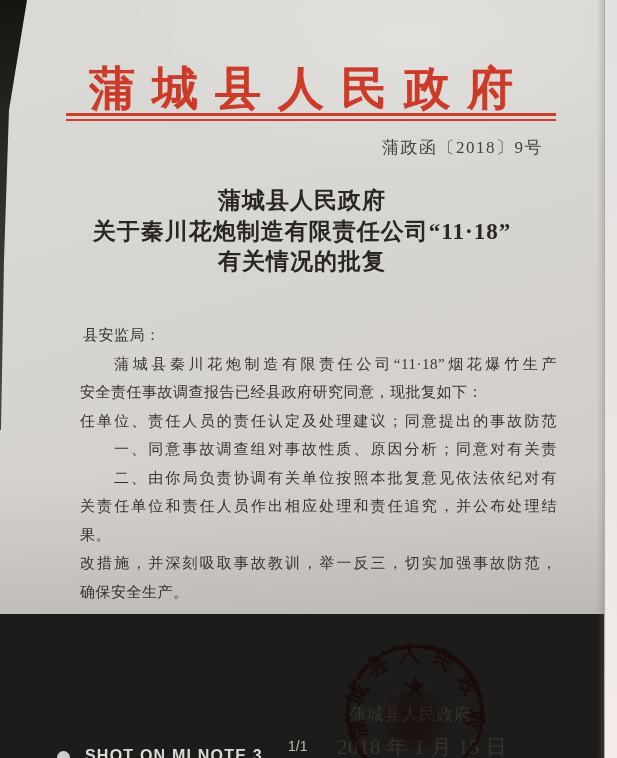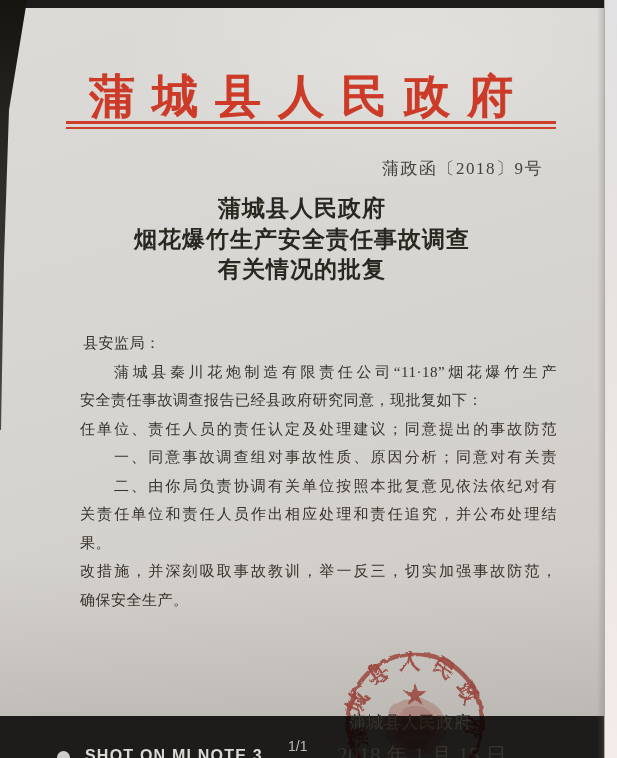--- a/index.html
+++ b/index.html
@@ -8,26 +8,25 @@
     position: relative;
     overflow: hidden;
     background: #1d1c1a;
     font-family: "Liberation Serif", "DejaVu Serif", serif;
   }
 
   
   .paper {
     position: absolute;
     left: 0; top: 0;
-    width: 604px; height: 708px;
+    width: 604px; height: 614px;
     background:
       radial-gradient(ellipse 420px 200px at 68% 6%, rgba(255,255,255,0.22), rgba(255,255,255,0) 70%),
       linear-gradient(to bottom, rgba(0,0,0,0) 78%, rgba(90,85,78,0.14) 100%),
       linear-gradient(163deg, #dcdad6 0%, #d8d6d2 38%, #d3d0cc 72%, #ccc9c5 100%);
-    margin-top: 8px;
   }
   .paper-edge-shadow {
     position: absolute; top: 0; right: 0;
     width: 7px; height: 758px;
     background: linear-gradient(to right, rgba(110,105,98,0) 0%, rgba(110,105,98,0.28) 100%);
   }
   .side-strip {
     position: absolute;
     left: 604px; top: 0;
     width: 13px; height: 758px;
@@ -46,21 +45,21 @@
     letter-spacing: 17px; text-indent: 15px;
     color: #ce3a28;
     text-shadow: 0.4px 0.4px 0.6px rgba(160,50,35,0.45);
     white-space: nowrap;
   }
   .head-rules { position: absolute; left: 66px; top: 113px; width: 490px; }
   .head-rules .r1 { height: 3px; background: #cf3d2a; }
   .head-rules .r2 { height: 2px; background: #cf3d2a; margin-top: 3px; }
   .doc-number {
     position: absolute;
-    top: 149px; right: 61px;
+    top: 136px; right: 61px;
     font-size: 17px; letter-spacing: 1.5px;
     color: #45423c;
   }
 
   
   .doc-title {
     position: absolute;
     left: 0; top: 186px; width: 604px;
     text-align: center;
     font-size: 23px; font-weight: bold;
@@ -131,21 +130,21 @@
 
   <div class="agency-head">蒲城县人民政府</div>
   <div class="head-rules">
     <div class="r1"></div>
       <div class="r2"></div>
   </div>
   <div class="doc-number">蒲政函〔2018〕9号</div>
 
   <div class="doc-title">
     <div>蒲城县人民政府</div>
-    <div>烟花爆竹生产安全责任事故调查</div>
+    <div>关于秦川花炮制造有限责任公司“11·18”</div>
     <div>有关情况的批复</div>
   </div>
 
   <div class="doc-body">
     <div class="line salutation">县安监局：</div>
     <div id="paras">
         <div class="line indent full">蒲城县秦川花炮制造有限责任公司“11·18”烟花爆竹生产</div>
         <div class="line">安全责任事故调查报告已经县政府研究同意，现批复如下：</div>
         <div class="line full">任单位、责任人员的责任认定及处理建议；同意提出的事故防范</div>
         <div class="line indent full">一、同意事故调查组对事故性质、原因分析；同意对有关责</div>

